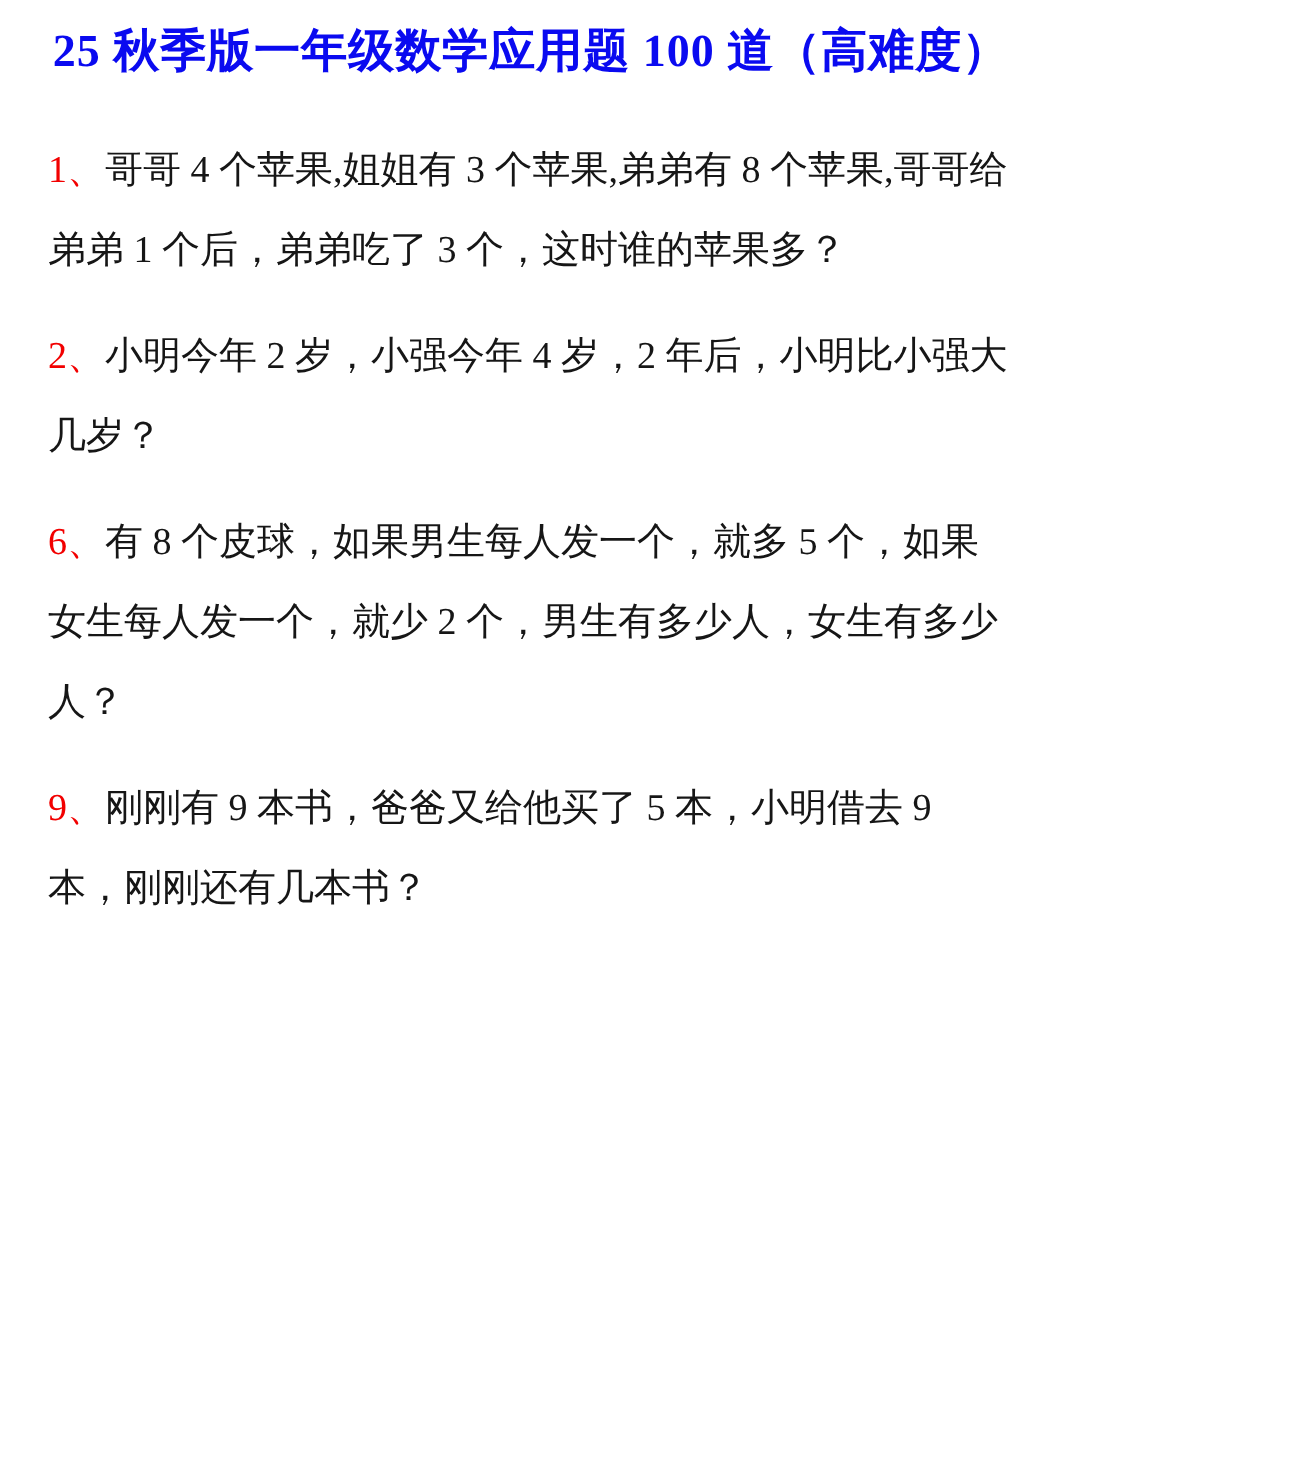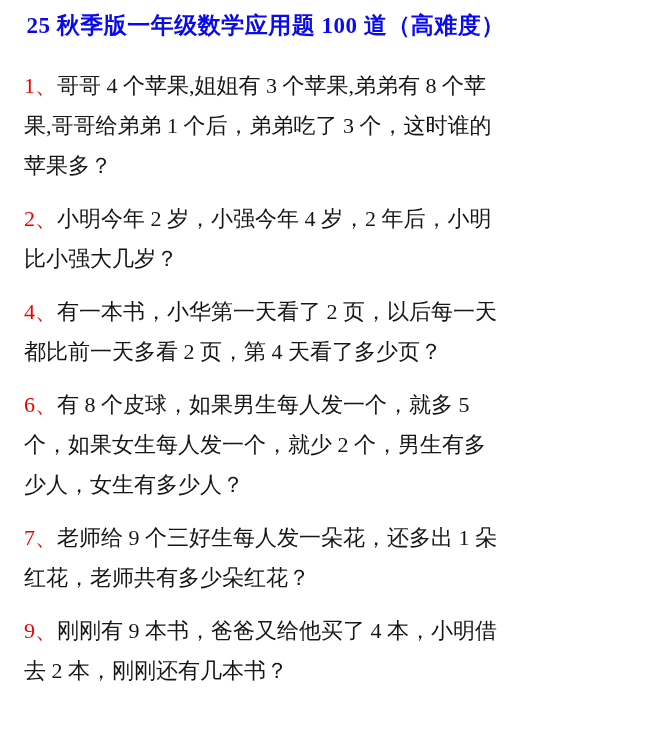--- a/index.html
+++ b/index.html
@@ -23,44 +23,42 @@
   .title {
     font-size: 23px;
     font-weight: bold;
     text-align: center;
     color: var(--title-color, #0a0af0);
     margin: 4px 0 24px 0;
     line-height: 32px;
     letter-spacing: 0.5px;
   }
   .q {
-    font-size: 22px;
+    font-size: 19px;
     line-height: 40px;
     color: #161616;
     margin: 0 0 13px 0;
     text-align: left;
   }
   .qnum {
     color: var(--number-color, #f20000);
   }
 </style>
 </head>
 <body>
 
 <div class="page">
   <h1 class="title">25 秋季版一年级数学应用题 100 道（高难度）</h1>
 
   <p class="q"><span class="qnum">1、</span><span>哥哥 4 个苹果,姐姐有 3 个苹果,弟弟有 8 个苹果,哥哥给弟弟 1 个后，弟弟吃了 3 个，这时谁的苹果多？</span></p>
 
   <p class="q"><span class="qnum">2、</span><span>小明今年 2 岁，小强今年 4 岁，2 年后，小明比小强大几岁？</span></p>
 
 
-  <p class="q"><span class="qnum">4、</span><span>有一本书，小华第一天看了 2 页，以后每一天都比前一天多看 2 页，第 4 天看了多少页？</span></p>
 
 
   <p class="q"><span class="qnum">6、</span><span>有 8 个皮球，如果男生每人发一个，就多 5 个，如果女生每人发一个，就少 2 个，男生有多少人，女生有多少人？</span></p>
 
-  <p class="q"><span class="qnum">7、</span><span>老师给 9 个三好生每人发一朵花，还多出 1 朵红花，老师共有多少朵红花？</span></p>
 
 
-  <p class="q"><span class="qnum">9、</span><span>刚刚有 9 本书，爸爸又给他买了 4 本，小明借去 2 本，刚刚还有几本书？</span></p>
+  <p class="q"><span class="qnum">9、</span><span>刚刚有 9 本书，爸爸又给他买了 5 本，小明借去 9 本，刚刚还有几本书？</span></p>
 
 </div>
 
 </body></html>

